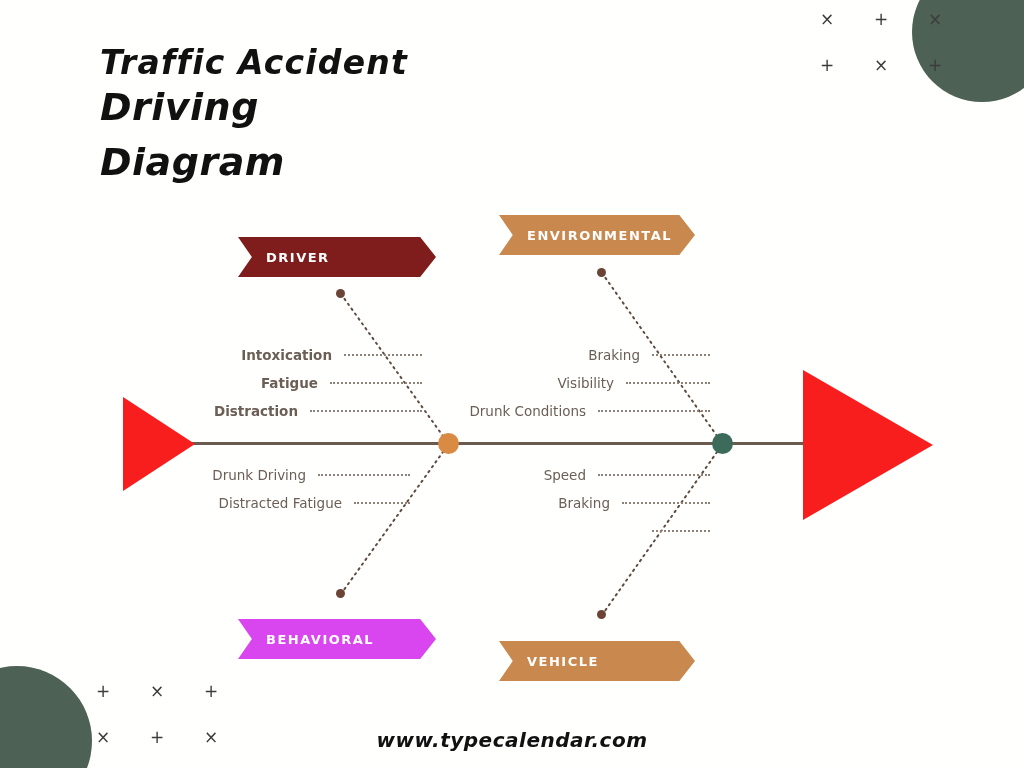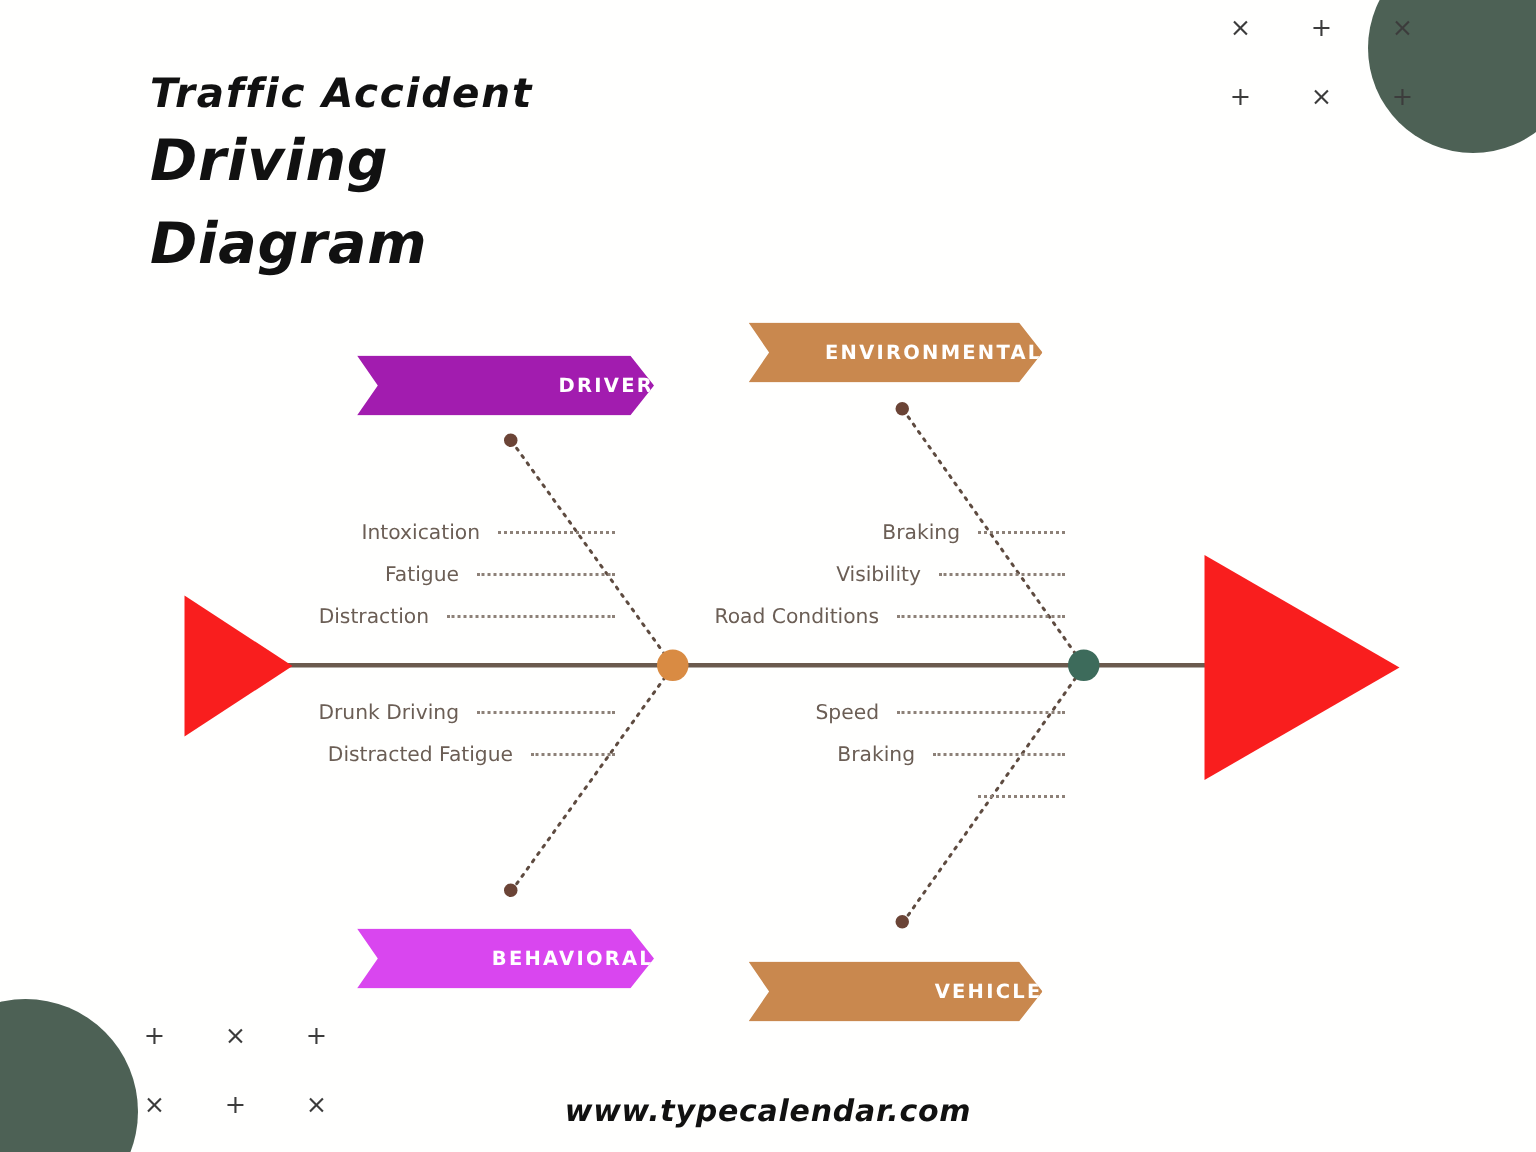--- a/index.html
+++ b/index.html
@@ -57,21 +57,21 @@
 
   
   #title-block {
     position: absolute;
     left: 100px;
     top: 46px;
     color: #111111;
     font-family: "DejaVu Sans", sans-serif;
   }
   #title-line-1 {
-    font-size: 27px;
+    font-size: 33px;
     font-weight: bold;
     font-style: italic;
     letter-spacing: 1.2px;
     line-height: 34px;
     white-space: nowrap;
   }
   #title-line-2, #title-line-3 {
     font-size: 38px;
     font-weight: bold;
     font-style: italic;
@@ -141,30 +141,30 @@
     height: 768px;
     pointer-events: none;
   }
 
   
   .banner {
     position: absolute;
     height: 40px;
     display: flex;
     align-items: center;
-    justify-content: flex-end;
+    justify-content: flex-start;
     color: #ffffff;
     font-size: 13px;
     font-weight: bold;
     letter-spacing: 1.5px;
     clip-path: polygon(0% 0%, 92% 0%, 100% 50%, 92% 100%, 0% 100%, 7% 50%);
     padding-left: 28px;
     box-sizing: border-box;
   }
-  #banner-driver        { left: 238px; top: 237px; width: 198px; background: #a21caf; }
+  #banner-driver        { left: 238px; top: 237px; width: 198px; background: #7f1d1d; }
   #banner-environmental { left: 499px; top: 215px; width: 196px; background: #c9884e; }
   #banner-behavioral    { left: 238px; top: 619px; width: 198px; background: #d946ef; }
   #banner-vehicle       { left: 499px; top: 641px; width: 196px; background: #c9884e; }
   .banner-label { display: inline-block; }
 
   
   .cause-group { position: absolute; }
   .cause-row {
     display: flex;
     align-items: center;
@@ -178,21 +178,21 @@
     white-space: nowrap;
     text-align: right;
   }
   .cause-leader {
     height: 1px;
     margin-left: 12px;
     border-top: 2px dotted #8d8178;
     flex: none;
   }
 
-  #causes-driver        { left: 150px; top: 341px; width: 260px; }
+  #causes-driver        { left: 162px; top: 341px; width: 260px; font-weight: bold; }
   #causes-behavioral    { left: 150px; top: 461px; width: 260px; }
   #causes-environmental { left: 420px; top: 341px; width: 290px; }
   #causes-vehicle       { left: 420px; top: 461px; width: 290px; }
 
   #causes-driver .cause-label,
   #causes-behavioral .cause-label { flex: 1; }
   #causes-environmental .cause-label,
   #causes-vehicle .cause-label { flex: 1; }
 
   
@@ -291,21 +291,21 @@
   <div class="cause-group" id="causes-environmental">
     <div class="cause-row">
       <span class="cause-label">Braking</span>
       <span class="cause-leader" style="width: 58px;"></span>
     </div>
     <div class="cause-row">
       <span class="cause-label">Visibility</span>
       <span class="cause-leader" style="width: 84px;"></span>
     </div>
     <div class="cause-row">
-      <span class="cause-label">Road Conditions</span>
+      <span class="cause-label">Drunk Conditions</span>
       <span class="cause-leader" style="width: 112px;"></span>
     </div>
   </div>
 
   <div class="cause-group" id="causes-behavioral">
     <div class="cause-row">
       <span class="cause-label">Drunk Driving</span>
       <span class="cause-leader" style="width: 92px;"></span>
     </div>
     <div class="cause-row">

